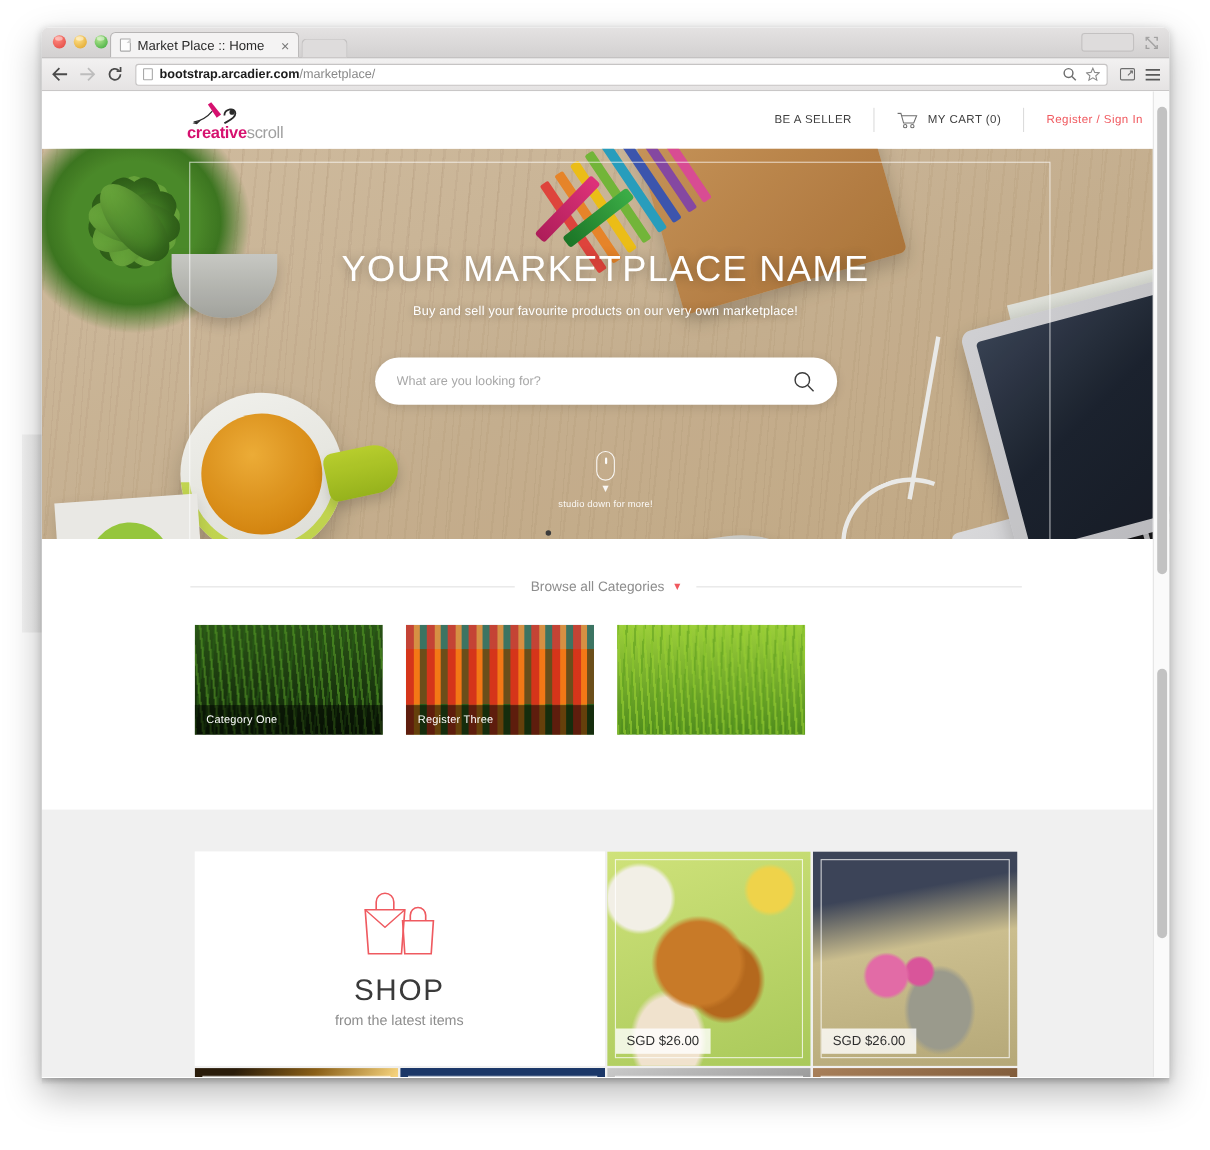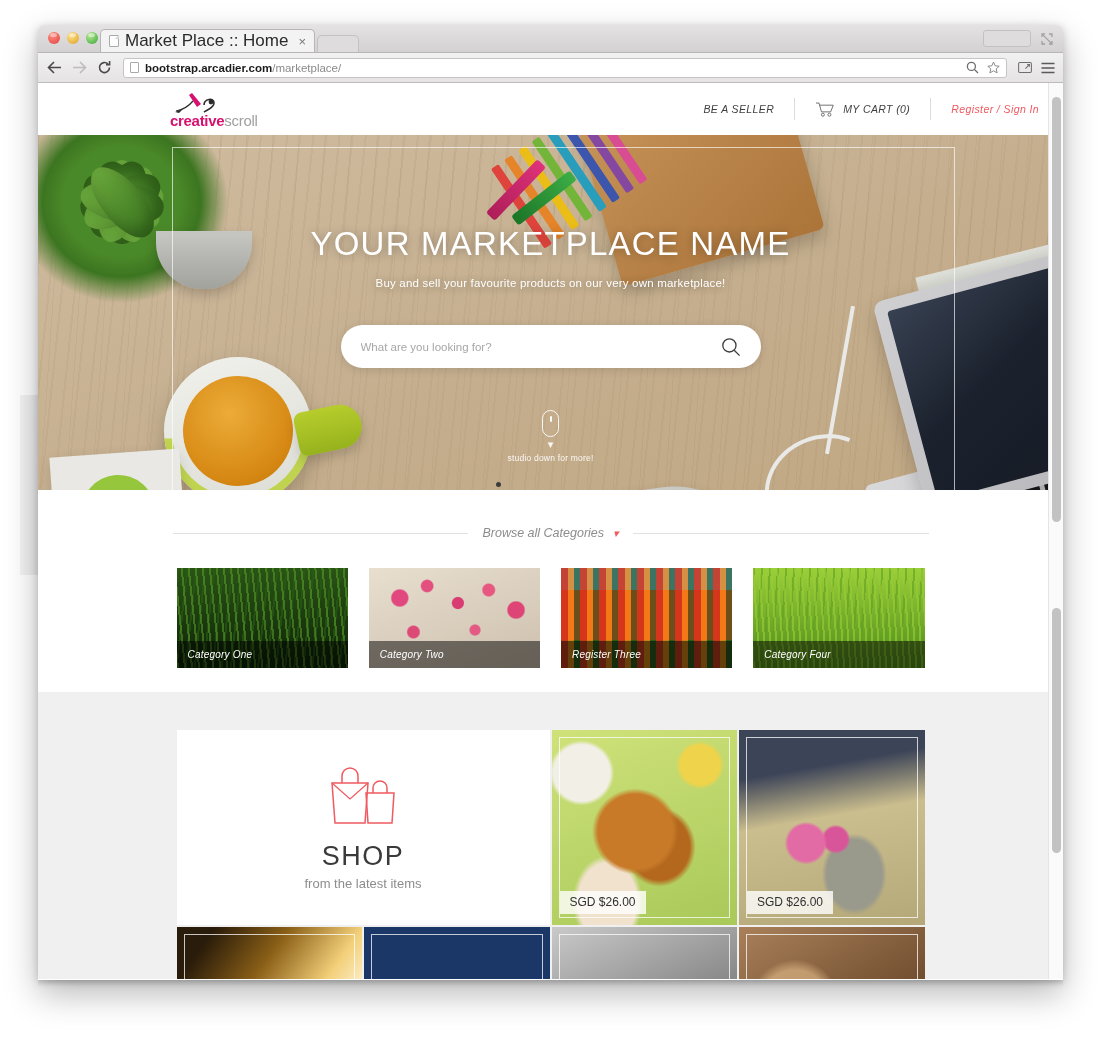--- a/index.html
+++ b/index.html
@@ -87,21 +87,21 @@
     position: relative;
     flex: 0 0 auto;
   }
   .tab-favicon::after{
     content:""; position:absolute; right:-1px; top:-1px;
     border-width: 0 0 4px 4px;
     border-style: solid;
     border-color: transparent transparent #d2d2d2 transparent;
   }
   .tab-title {
-    font-size: 17px; color: #2b2b2b;
+    font-size: 12px; color: #2b2b2b;
     white-space: nowrap; overflow: hidden; text-overflow: ellipsis;
     flex: 1 1 auto;
   }
   .tab-close {
     font-size: 13px; color: #777; line-height: 1;
     cursor: pointer; flex: 0 0 auto; padding-left: 4px;
   }
   .tab-new {
     width: 42px; height: 17px;
     border: 1px solid #c3c1c1;
@@ -197,21 +197,20 @@
   .hn-item {
     font-size: 10.5px;
     color: #3f3f3f;
     letter-spacing: 0.4px;
     padding: 0 20px;
     display: flex;
     align-items: center;
     gap: 8px;
     height: 26px;
     white-space: nowrap;
-    font-style: italic;
   }
   .hn-sep { width: 1px; height: 22px; background: #dcdcdc; }
   .hn-item.accent { color: #f0585e; padding-right: 2px; }
   .cart-icon { width: 20px; height: 15px; }
 
   
   .hero {
     position: relative;
     height: 355px;
     overflow: hidden;
@@ -474,22 +473,21 @@
   .hero-dot {
     position: absolute;
     left: 50%; bottom: 3px; margin-left: -55px;
     width: 5px; height: 5px; border-radius: 50%;
     background: #3b3b3b;
   }
 
   
   .categories {
     background: #fff;
-    padding: 36px 0 24px;
-    font-style: italic;
+    padding: 36px 0 68px;
   }
   .browse-row {
     display: flex; align-items: center;
     width: 756px; margin: 0 auto;
     gap: 14px;
   }
   .rule { flex: 1 1 auto; height: 1px; background: #e2e2e2; }
   .browse-label {
     font-size: 12.5px; color: #8d8d8d;
     display: flex; align-items: center; gap: 9px;
@@ -888,30 +886,25 @@
         </div>
         <div class="rule"></div>
       </div>
 
       <div class="cat-grid">
         <div class="cat-tile">
           <div class="cat-img img-grass-dark"></div>
           <div class="cat-label">Category One</div>
         </div>
         <div class="cat-tile">
-          <div class="cat-img img-blossom"></div>
-          <div class="cat-label">Category Two</div>
-        </div>
-        <div class="cat-tile">
           <div class="cat-img img-tulips"></div>
           <div class="cat-label">Register Three</div>
         </div>
         <div class="cat-tile">
           <div class="cat-img img-grass-bright"></div>
-          <div class="cat-label">Category Four</div>
         </div>
       </div>
     </div>
 
     <div class="shop-section">
       <div class="shop-grid">
 
         <div class="shop-intro">
           <svg class="bags-icon" width="78" height="62" viewBox="0 0 78 62">
             <path d="M8 18 H44 L41 58 H11 Z" stroke="#ef5a60" stroke-width="1.5" fill="none"></path>

